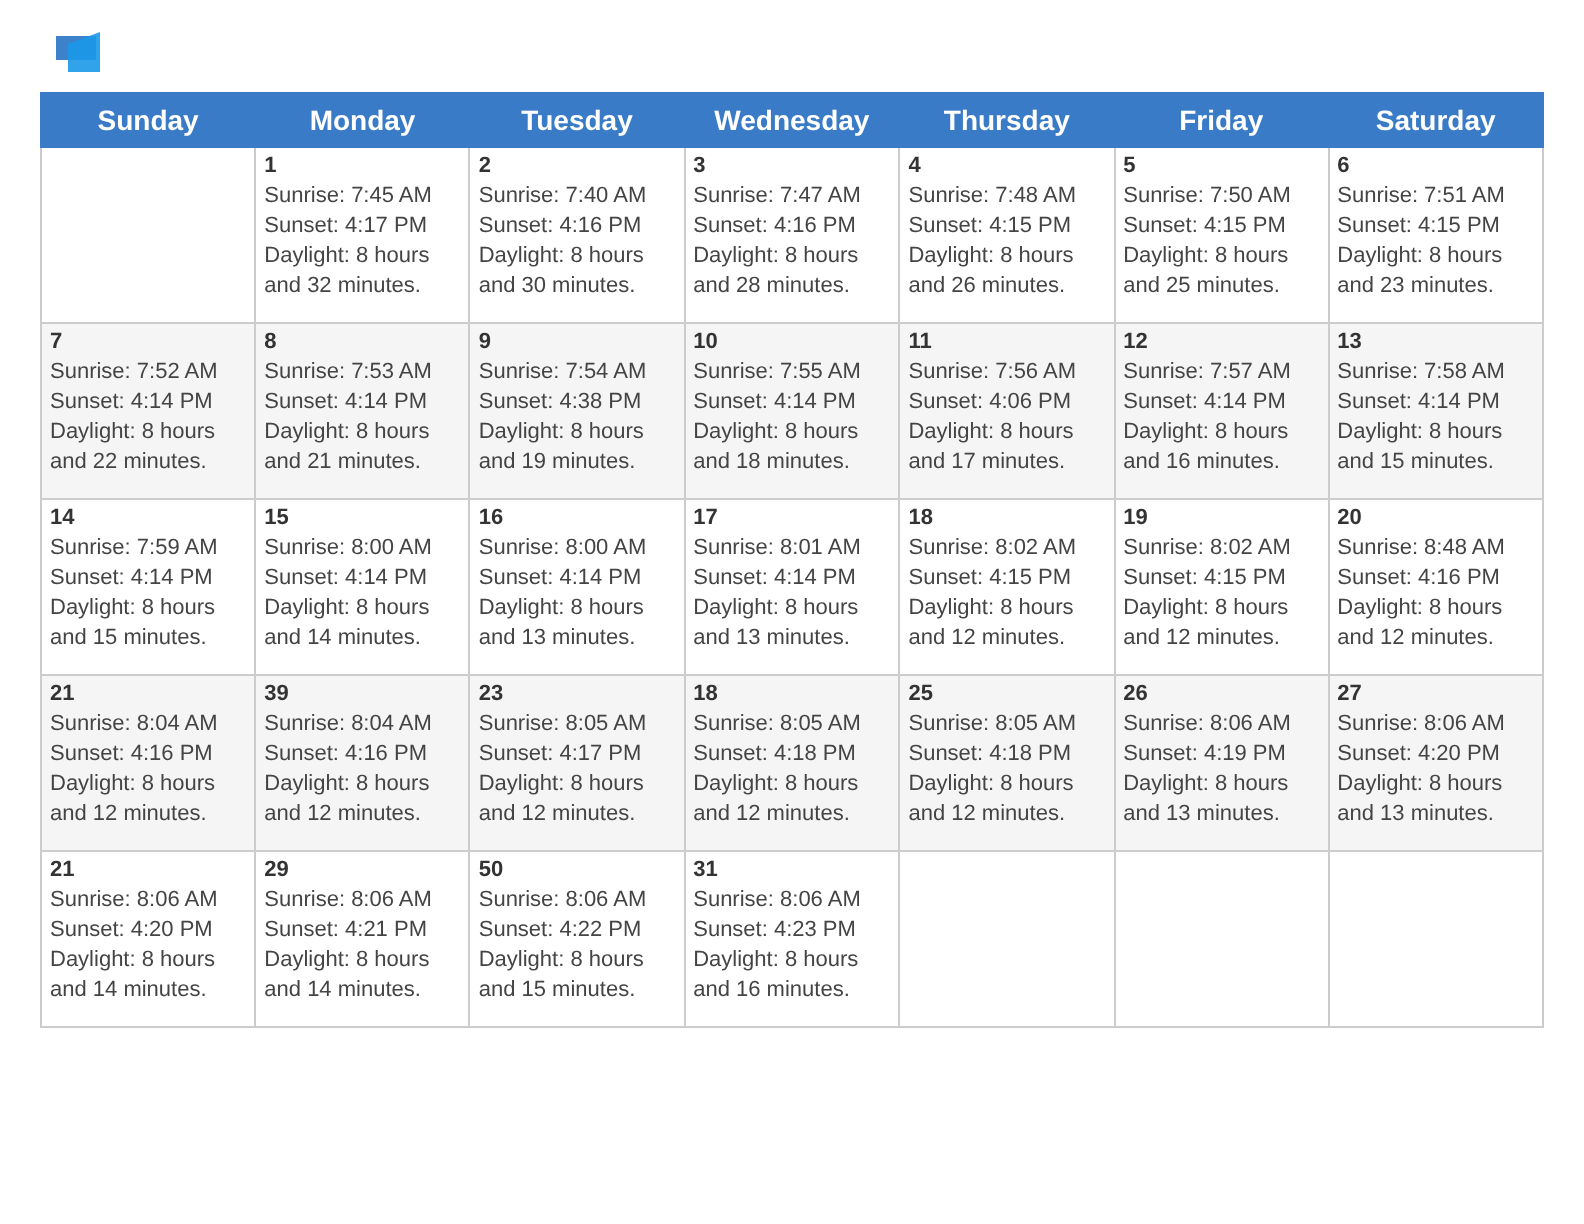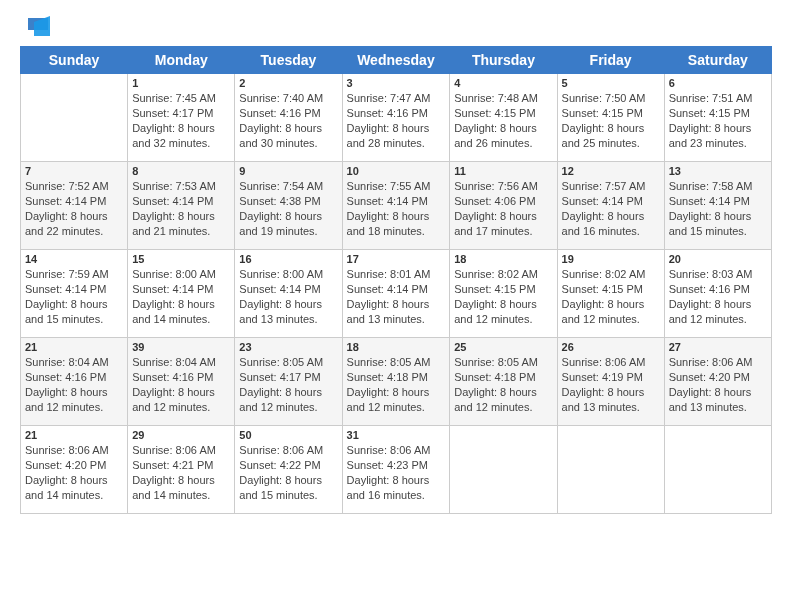--- a/index.html
+++ b/index.html
@@ -262,21 +262,21 @@
           </td>
           <td>
             <div class="day-number">19</div>
             <div class="day-info" style="white-space: pre-line;">Sunrise: 8:02 AM
 Sunset: 4:15 PM
 Daylight: 8 hours
 and 12 minutes.</div>
           </td>
           <td>
             <div class="day-number">20</div>
-            <div class="day-info" style="white-space: pre-line;">Sunrise: 8:03 AM
+            <div class="day-info" style="white-space: pre-line;">Sunrise: 8:48 AM
 Sunset: 4:16 PM
 Daylight: 8 hours
 and 12 minutes.</div>
           </td>
         </tr>
         <tr>
           <td>
             <div class="day-number">21</div>
             <div class="day-info" style="white-space: pre-line;">Sunrise: 8:04 AM
 Sunset: 4:16 PM

